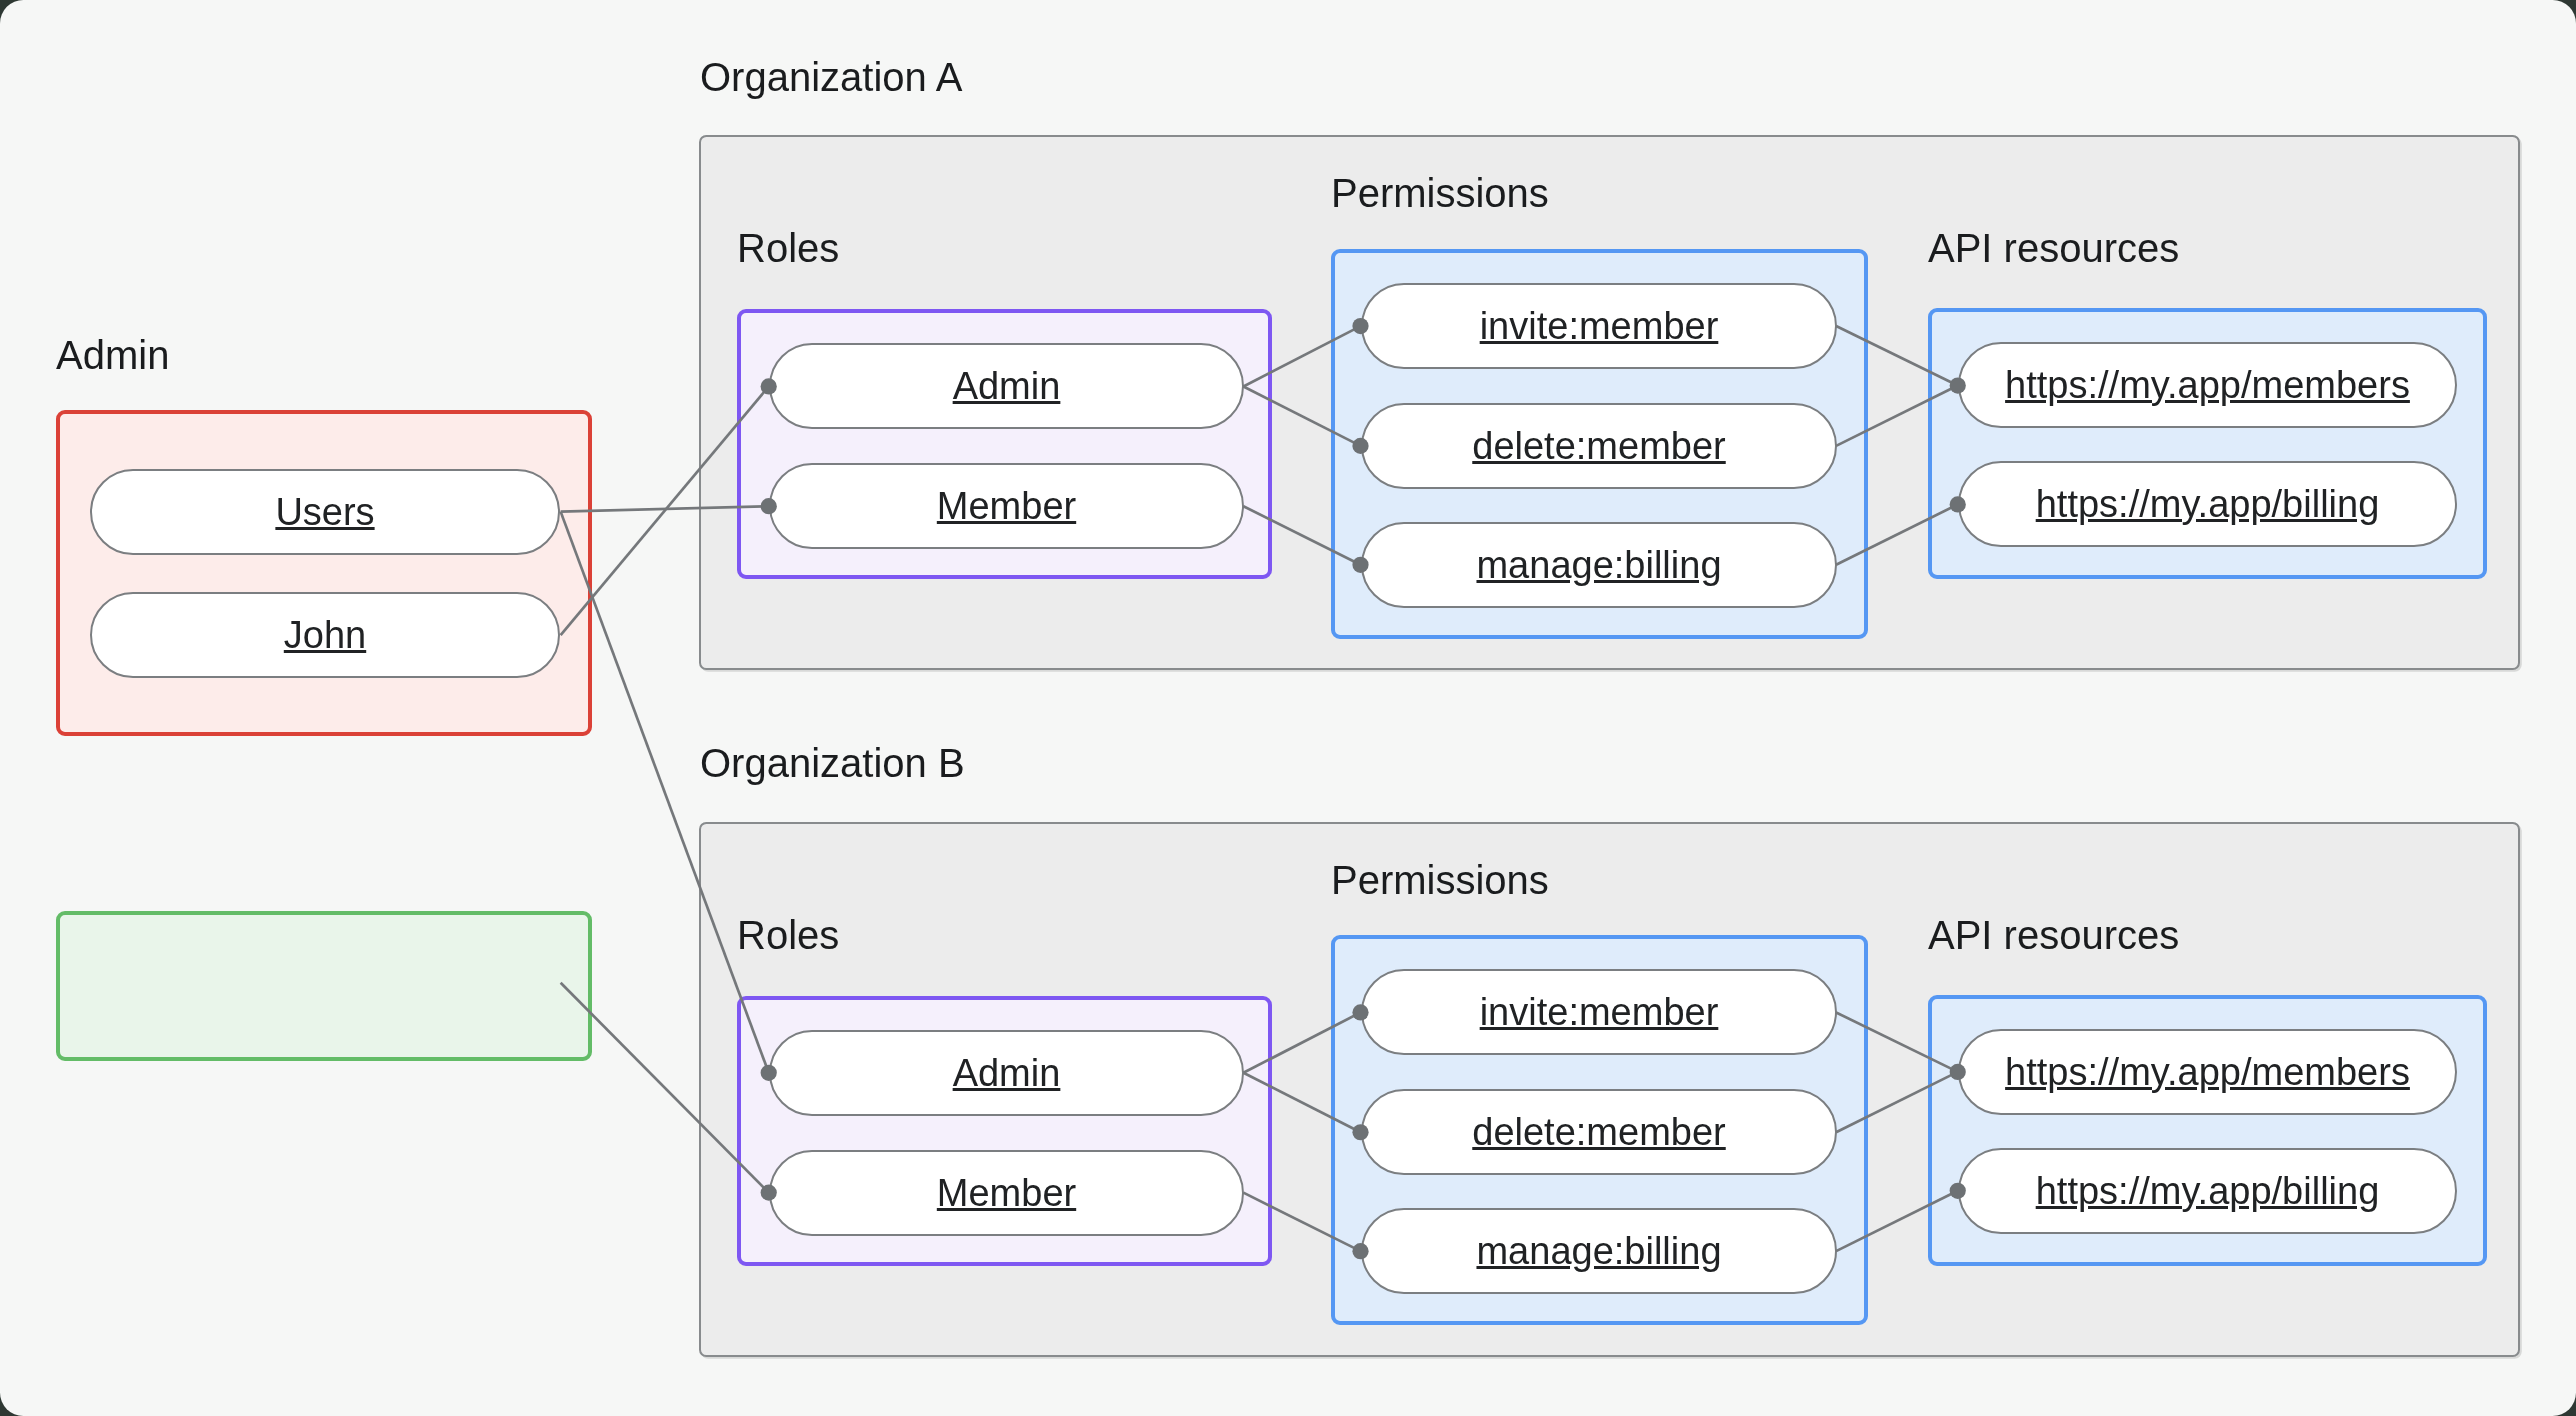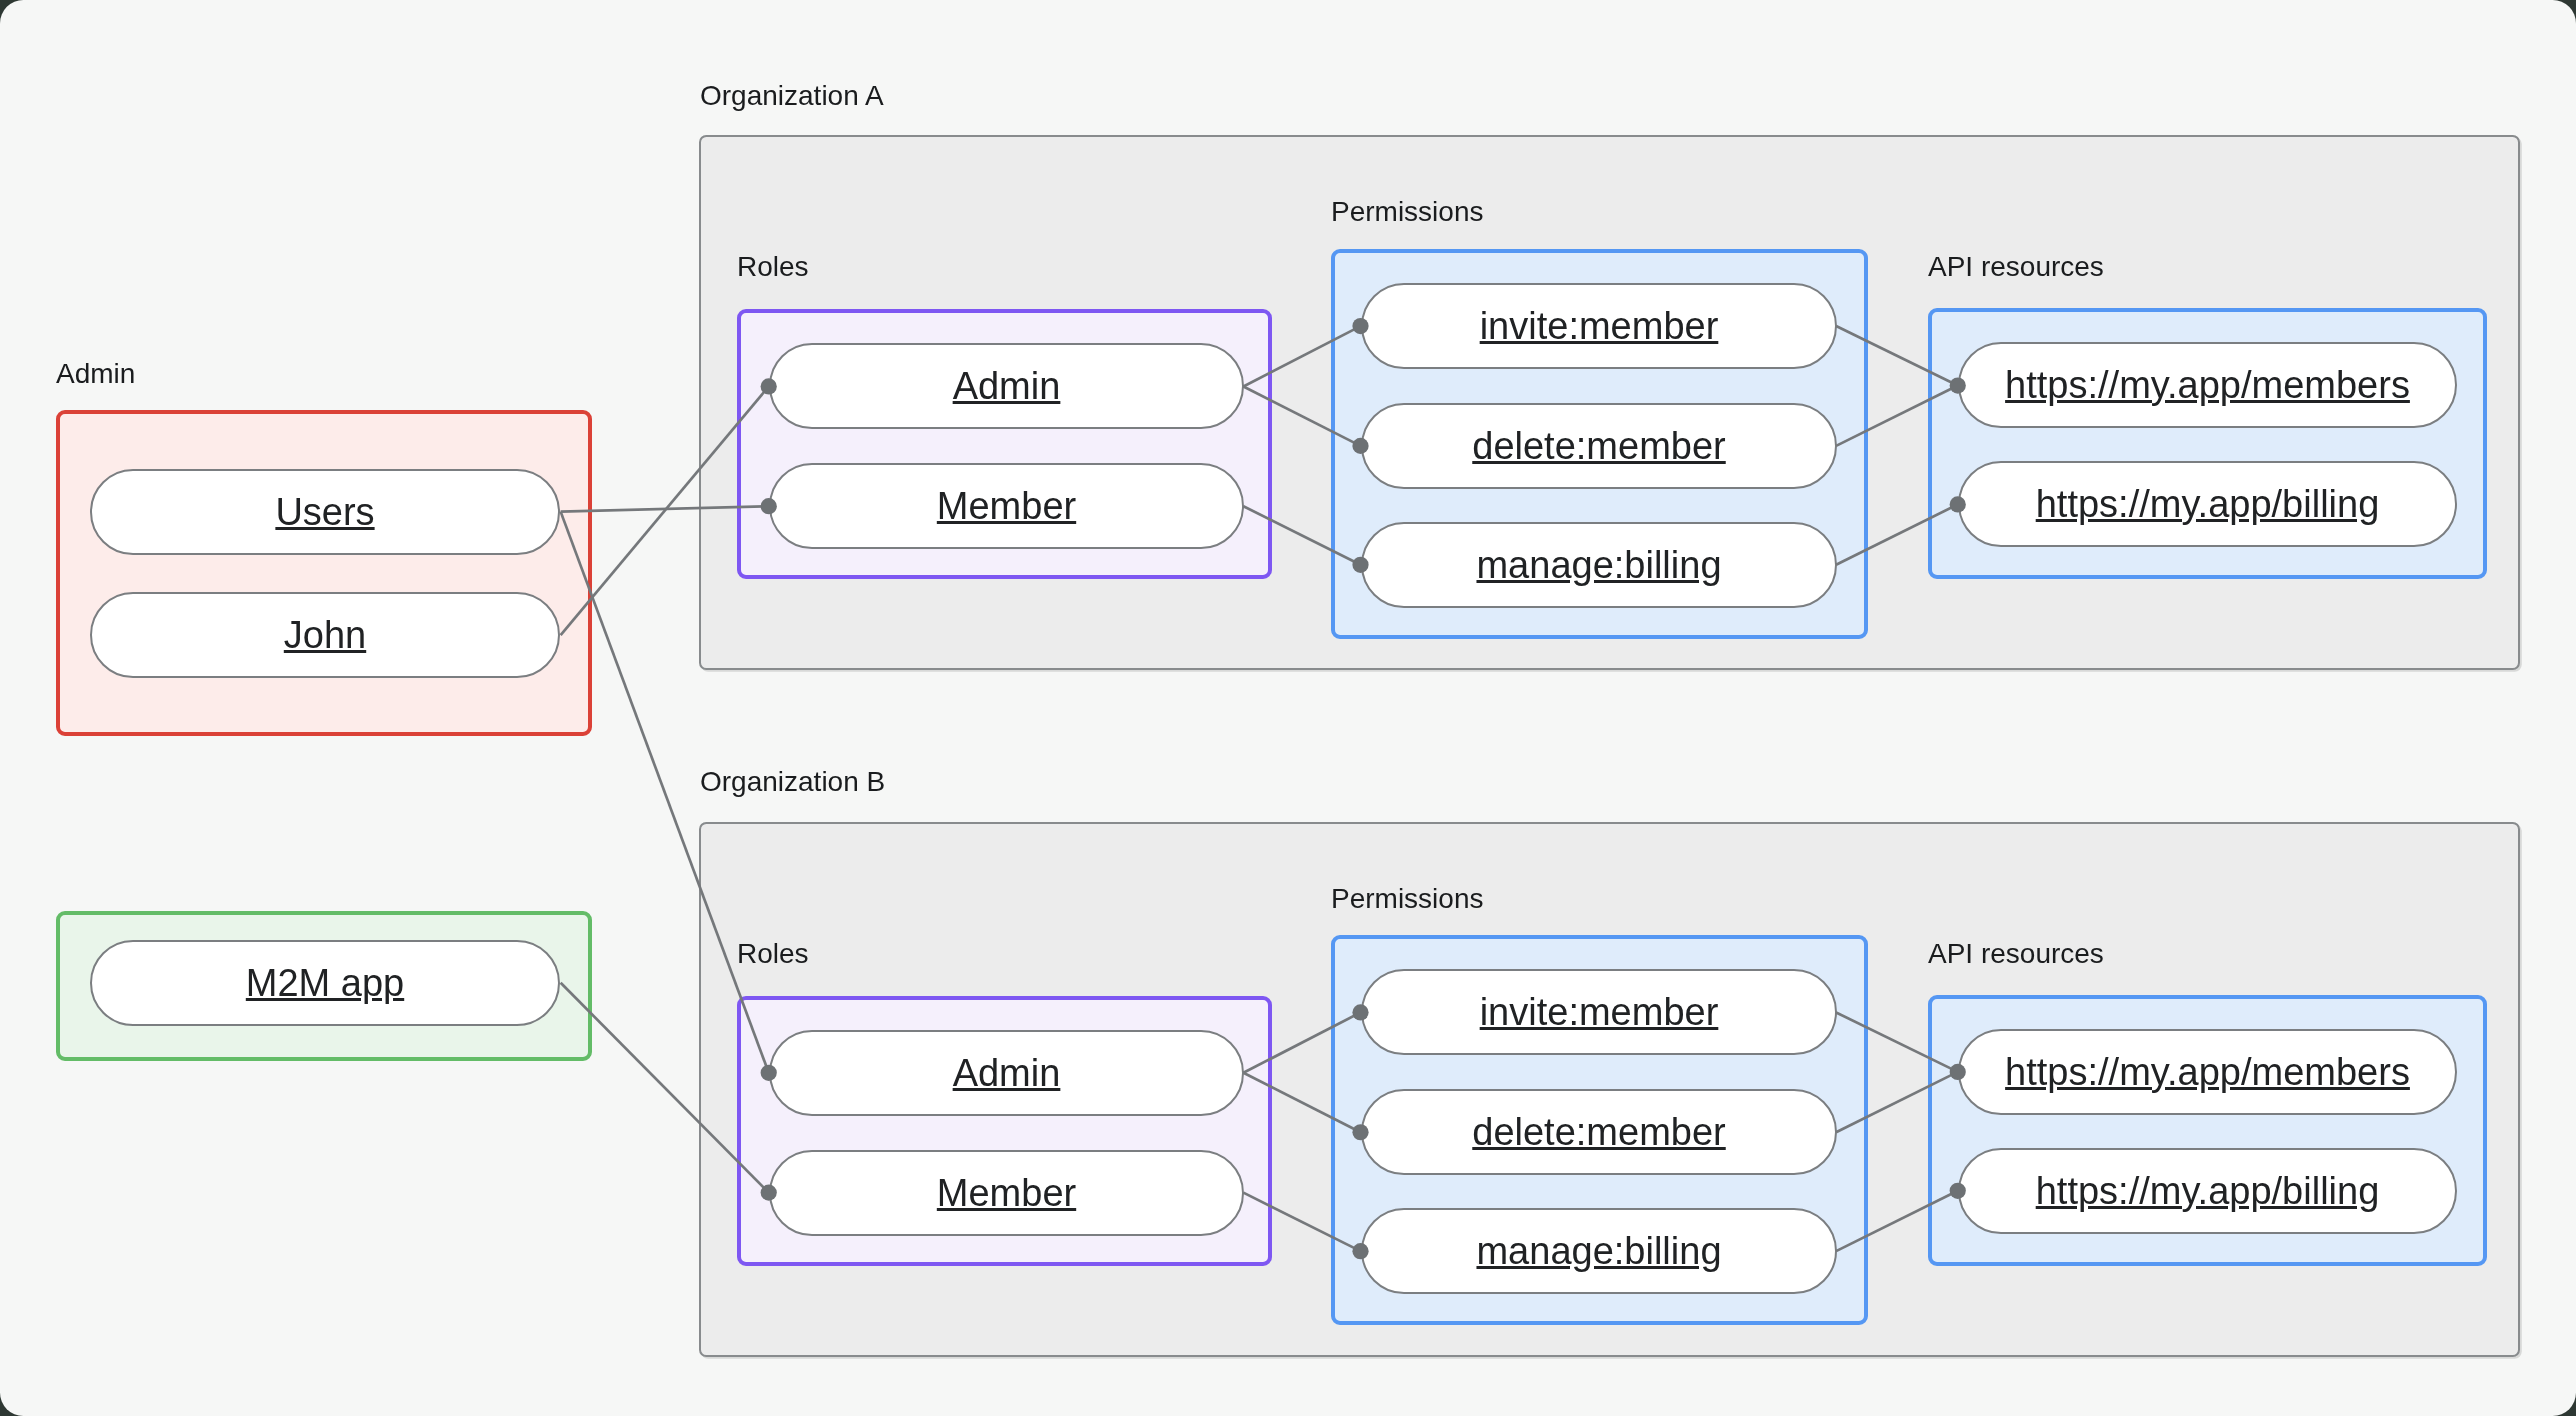--- a/index.html
+++ b/index.html
@@ -1,19 +1,19 @@
 <!DOCTYPE html>
 <html style="font-size:14.4px"><head>
 <meta charset="utf-8">
 <style>
   html,body{margin:0;padding:0;background:#2e3833;}
   .stage{position:relative;width:2576px;height:1416px;background:#f6f7f6;
          border-radius:23.4px;overflow:hidden;
          font-family:"Liberation Sans", sans-serif;color:#1a1c1e;}
-  .lbl{position:absolute;font-size:28px;line-height:1;white-space:nowrap;color:#1a1c1e;margin-top:25px;}
+  .lbl{position:absolute;font-size:40px;line-height:1;white-space:nowrap;color:#1a1c1e;}
   .box{position:absolute;border-radius:9px;box-sizing:border-box;}
   .org-box{border:2.7px solid #888b8d;background:#ececec;border-radius:7.2px;
            box-shadow:1.8px 1.8px 0 rgba(0,0,0,0.12);}
   .red-box{border:4.5px solid #db4137;background:#fdecea;}
   .green-box{border:4.5px solid #63bc67;background:#e9f5ea;}
   .purple-box{border:4.5px solid #7e57f2;background:#f5f0fc;}
   .blue-box{border:4.5px solid #5597f3;background:#dfecfb;}
   .pill{position:absolute;height:86px;border-radius:43px;background:#ffffff;
         border:2.7px solid #7b7e81;box-sizing:border-box;
         display:flex;align-items:center;justify-content:center;
@@ -30,23 +30,20 @@
   <div class="lbl" style="left:56px;top:335px;">Admin</div>
   <div class="box red-box" style="left:56px;top:410px;width:536px;height:326px;"></div>
   <div class="pill" style="left:90px;top:469px;width:470px;">
       <span>Users</span>
     </div>
   <div class="pill" style="left:90px;top:592px;width:470px;justify-content:center;">
       <span>John</span>
     </div>
 
   <div class="box green-box" style="left:56px;top:911px;width:536px;height:150px;"></div>
-  <div class="pill" style="left:90px;top:940px;width:470px;">
-      <span>M2M app</span>
-    </div>
 
   <div class="lbl" style="left:700px;top:57px;">Organization A</div>
   <div class="box org-box" style="left:699px;top:135px;width:1821px;height:535px;"></div>
 
   <div class="lbl" style="left:737px;top:228px;">Roles</div>
   <div class="box purple-box" style="left:737px;top:309px;width:535px;height:270px;"></div>
   <div class="pill" style="left:769px;top:343px;width:475px;">
       <span>Admin</span>
     </div>
   <div class="pill" style="left:769px;top:463px;width:475px;">

